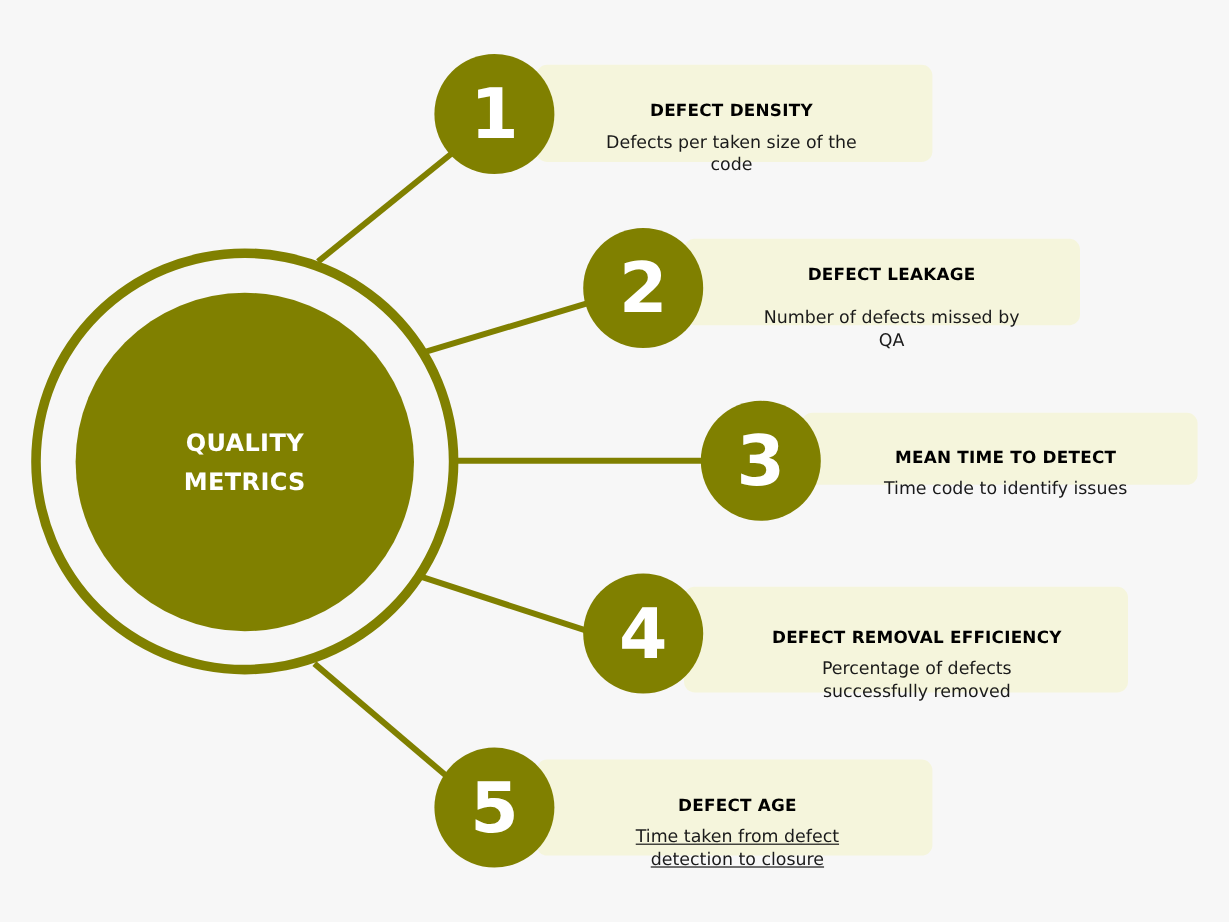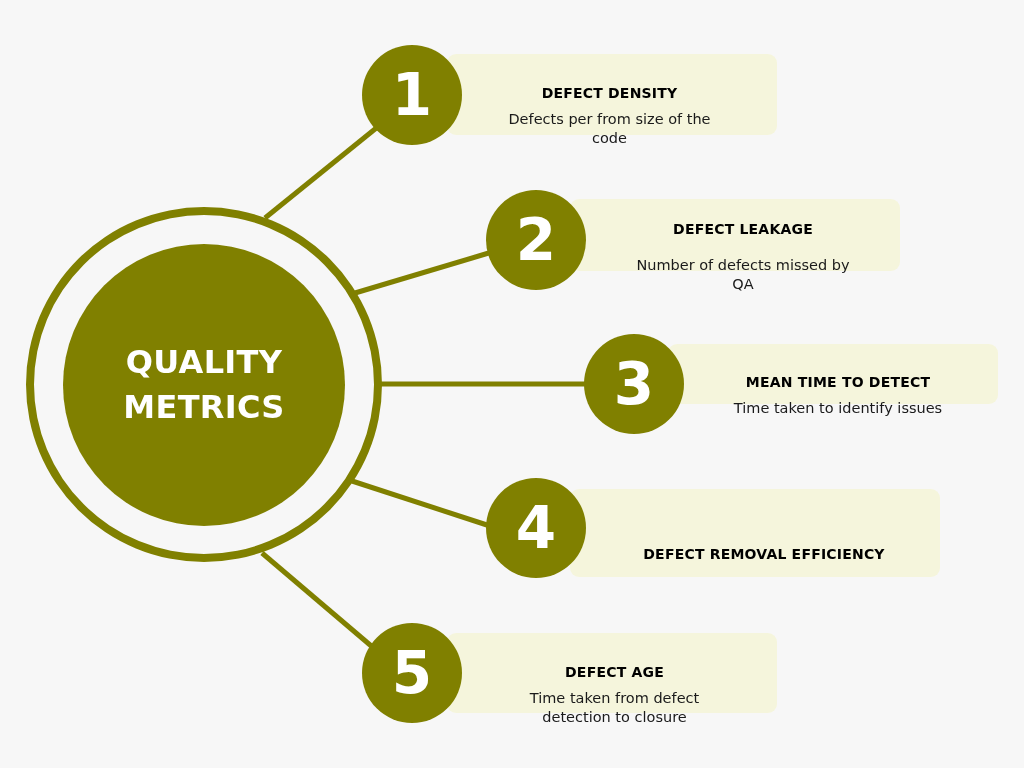--- a/index.html
+++ b/index.html
@@ -38,22 +38,22 @@
       border-radius: 50%;
       background: #808000;
       display: flex;
       align-items: center;
       justify-content: center;
       text-align: center;
     }
     .hub-title {
       color: #ffffff;
       font-weight: bold;
-      font-size: 32px;
-      line-height: 45px;
+      font-size: 20px;
+      line-height: 32px;
       letter-spacing: 0.3px;
       white-space: pre-line;
     }
     .card {
       position: absolute;
       box-sizing: border-box;
       background: #f5f5dc;
       border-radius: 9px;
       display: flex;
       flex-direction: column;
@@ -105,50 +105,51 @@
   </svg>
 
   <div class="outer-ring" style="left:26px; top:207px; width:356px; height:355px;"></div>
   <div class="hub" style="left:63px; top:244px; width:282px; height:282px;">
     <div class="hub-title">QUALITY
 METRICS</div>
   </div>
 
   <div class="card" style="left:447px; top:54px; width:330px; height:81px; padding-left:5px; padding-right:10px;">
     <div class="card-title">DEFECT DENSITY</div>
-    <div class="card-desc" style="width:210px;">Defects per from size of the code</div>
+    <div class="card-desc" style="width:210px;">Defects per taken size of the code</div>
   </div>
   <div class="badge" style="left:362px; top:45px;">
     <span>1</span>
   </div>
 
   <div class="card" style="left:570px; top:199px; width:330px; height:72px; padding-left:16px;">
     <div class="card-title">DEFECT LEAKAGE</div>
     <div class="card-desc" style="width:225px;margin-top:16px;">Number of defects missed by QA</div>
   </div>
   <div class="badge" style="left:486px; top:190px;">
     <span>2</span>
   </div>
 
   <div class="card" style="left:668px; top:344px; width:330px; height:60px; padding-left:10px;">
     <div class="card-title">MEAN TIME TO DETECT</div>
-    <div class="card-desc" style="width:260px;">Time taken to identify issues</div>
+    <div class="card-desc" style="width:260px;">Time code to identify issues</div>
   </div>
   <div class="badge" style="left:584px; top:334px;">
     <span>3</span>
   </div>
 
   <div class="card" style="left:570px; top:489px; width:370px; height:88px; padding-left:18px;">
     <div class="card-title">DEFECT REMOVAL EFFICIENCY</div>
+    <div class="card-desc" style="width:180px;">Percentage of defects successfully removed</div>
   </div>
   <div class="badge" style="left:486px; top:478px;">
     <span>4</span>
   </div>
 
   <div class="card" style="left:447px; top:633px; width:330px; height:80px; padding-left:5px; ">
     <div class="card-title">DEFECT AGE</div>
-    <div class="card-desc" style="width:185px;">Time taken from defect detection to closure</div>
+    <div class="card-desc" style="width:185px;text-decoration:underline;">Time taken from defect detection to closure</div>
   </div>
   <div class="badge" style="left:362px; top:623px;">
     <span>5</span>
   </div>
 
 </div>
 
 </body></html>

